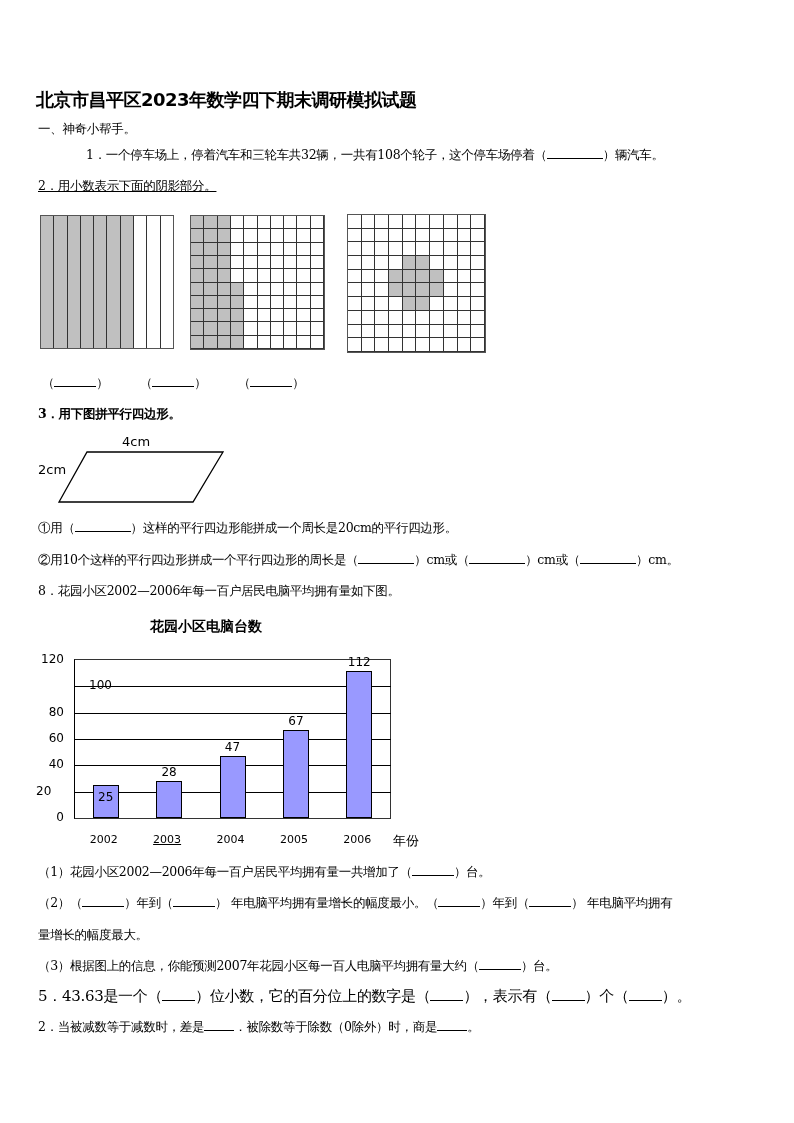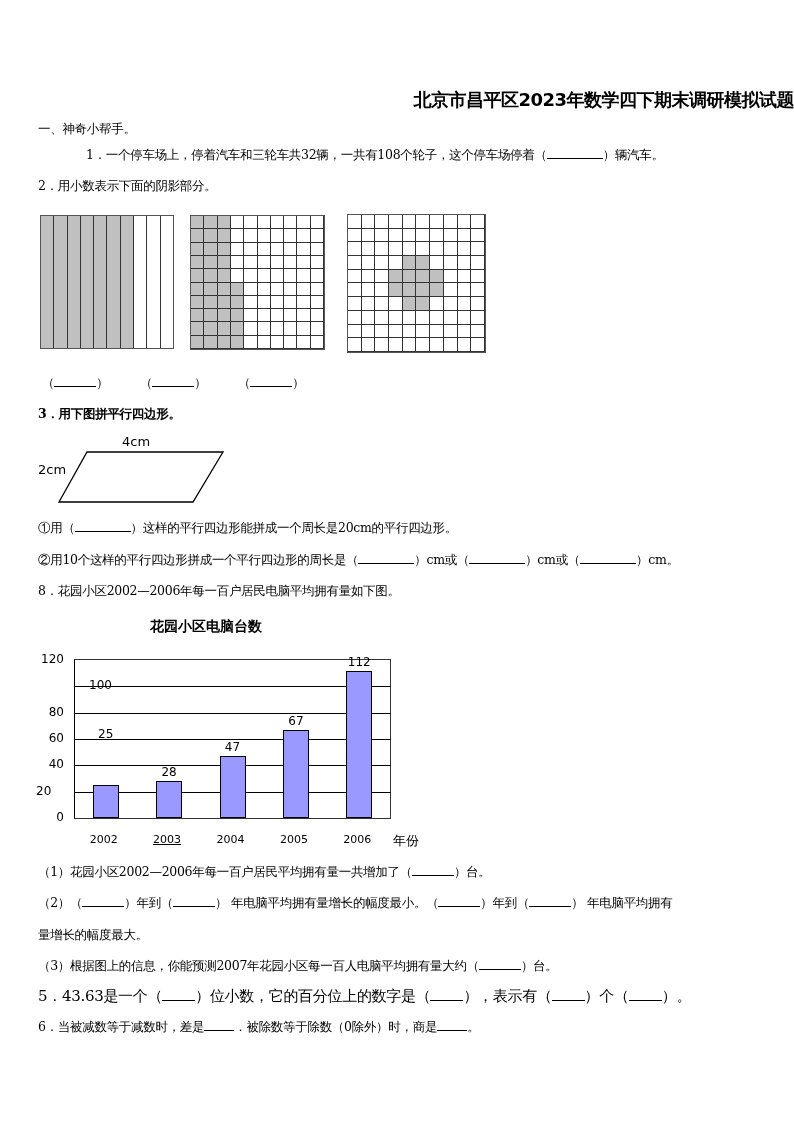--- a/index.html
+++ b/index.html
@@ -1,19 +1,19 @@
 <!DOCTYPE html>
 <html><head>
 <meta charset="utf-8">
 <style>
   * { box-sizing: border-box; margin: 0; padding: 0; }
   html, body { width: 794px; height: 1123px; background: #ffffff; }
   body { position: relative; font-family: "DejaVu Serif", "Liberation Serif", serif; color: #000; overflow: hidden; }
   .abs { position: absolute; white-space: nowrap; }
-  .title { left: 0; width: 794px; top: 88px; text-align: right; font-family: "DejaVu Sans", sans-serif; font-weight: bold; font-size: 18px; letter-spacing: -0.5px; }
+  .title { left: 0; width: 794px; top: 88px; text-align: left; font-family: "DejaVu Sans", sans-serif; font-weight: bold; font-size: 18px; letter-spacing: -0.5px; padding-left: 36px; }
   .q { font-size: 12.5px; letter-spacing: -0.3px; }
   .qb { font-weight: bold; }
   .blank { display: inline-block; border-bottom: 1px solid #000; height: 12px; vertical-align: baseline; }
   .w55 { width: 56px; } .w45 { width: 42px; } .w35 { width: 33px; } .w30 { width: 30px; }
   .grid { position: absolute; border: 1px solid #555; }
   .strips { display: flex; height: 100%; }
   .strip { flex: 1; border-right: 1px solid #333; }
   .strip:last-child { border-right: none; }
   .cells { display: grid; grid-template-columns: repeat(10, 1fr); grid-template-rows: repeat(10, 1fr); width: 100%; height: 100%; }
   .cell { border-right: 1px solid #333; border-bottom: 1px solid #333; }
@@ -29,21 +29,21 @@
 <body>
 
 <div class="abs title">北京市昌平区2023年数学四下期末调研模拟试题</div>
 
 <div class="abs q" style="left:38px;top:121px;">一、神奇小帮手。</div>
 
 <div class="abs q" style="left:38px;top:147px;margin-left:48px;">
   <span>1．一个停车场上，停着汽车和三轮车共32辆，一共有108个轮子，这个停车场停着（</span><span class="blank w55"></span><span>）辆汽车。</span>
 </div>
 
-<div class="abs q" style="left:38px;top:178px;">2．用小数表示下面的阴影部分。</div>
+<div class="abs q" style="left:38px;top:178px;text-decoration:underline;">2．用小数表示下面的阴影部分。</div>
 
 <div class="grid" style="left:40px;top:215px;width:134px;height:134px;">
   <div class="strips" id="strips1">
       <div class="strip shaded"></div>
       <div class="strip shaded"></div>
       <div class="strip shaded"></div>
       <div class="strip shaded"></div>
       <div class="strip shaded"></div>
       <div class="strip shaded"></div>
       <div class="strip shaded"></div>
@@ -295,21 +295,21 @@
     <div class="abs tick" style="left: 36px; top: 731px; width: 28px; text-align: right;">60</div>
     <div class="gridline" style="left: 74px; top: 739px; width: 317px;"></div>
     <div class="abs tick" style="left: 36px; top: 757.333px; width: 28px; text-align: right;">40</div>
     <div class="gridline" style="left: 74px; top: 765.333px; width: 317px;"></div>
     <div class="abs tick" style="left: 36px; top: 783.667px; width: 28px; text-align: left;">20</div>
     <div class="gridline" style="left: 74px; top: 791.667px; width: 317px;"></div>
     <div class="abs tick" style="left: 36px; top: 810px; width: 28px; text-align: right;">0</div>
   </div>
 <div id="bars">
     <div class="bar" style="left: 92.7px; top: 785.083px; width: 26px; height: 32.9167px; background: rgb(153, 153, 255);"></div>
-    <div class="barlabel" style="left: 85.7px; top: 727px;">25</div>
+    <div class="barlabel" style="left: 85.7px; top: 790px;">25</div>
     <div class="abs xtick" style="left: 89.7px; top: 833px;">2002</div>
     <div class="bar" style="left: 156.1px; top: 781.133px; width: 26px; height: 36.8667px; background: rgb(153, 153, 255);"></div>
     <div class="barlabel" style="left: 149.1px; top: 765.133px;">28</div>
     <div class="abs xtick" style="left: 153.1px; top: 833px; text-decoration: underline;">2003</div>
     <div class="bar" style="left: 219.5px; top: 756.117px; width: 26px; height: 61.8833px; background: rgb(153, 153, 255);"></div>
     <div class="barlabel" style="left: 212.5px; top: 740.117px;">47</div>
     <div class="abs xtick" style="left: 216.5px; top: 833px;">2004</div>
     <div class="bar" style="left: 282.9px; top: 729.783px; width: 26px; height: 88.2167px; background: rgb(153, 153, 255);"></div>
     <div class="barlabel" style="left: 275.9px; top: 713.783px;">67</div>
     <div class="abs xtick" style="left: 279.9px; top: 833px;">2005</div>
@@ -328,14 +328,14 @@
 <div class="abs q" style="left:38px;top:927px;">量增长的幅度最大。</div>
 <div class="abs q" style="left:38px;top:958px;">
   <span>（3）根据图上的信息，你能预测2007年花园小区每一百人电脑平均拥有量大约（</span><span class="blank w45"></span><span>）台。</span>
 </div>
 
 <div class="abs q" style="left:38px;top:987px;font-size:15px;">
   <span>5．43.63是一个（</span><span class="blank w35"></span><span>）位小数，它的百分位上的数字是（</span><span class="blank w35"></span><span>），表示有（</span><span class="blank w35"></span><span>）个（</span><span class="blank w35"></span><span>）。</span>
 </div>
 
 <div class="abs q" style="left:38px;top:1019px;">
-  <span>6．当被减数等于减数时，差是</span><span class="blank w30"></span><span>．被除数等于除数（0除外）时，商是</span><span class="blank w30"></span><span>。</span>
+  <span>2．当被减数等于减数时，差是</span><span class="blank w30"></span><span>．被除数等于除数（0除外）时，商是</span><span class="blank w30"></span><span>。</span>
 </div>
 
 </body></html>

